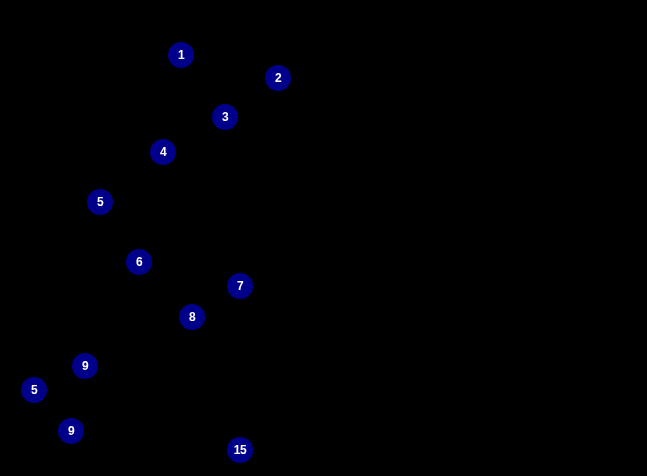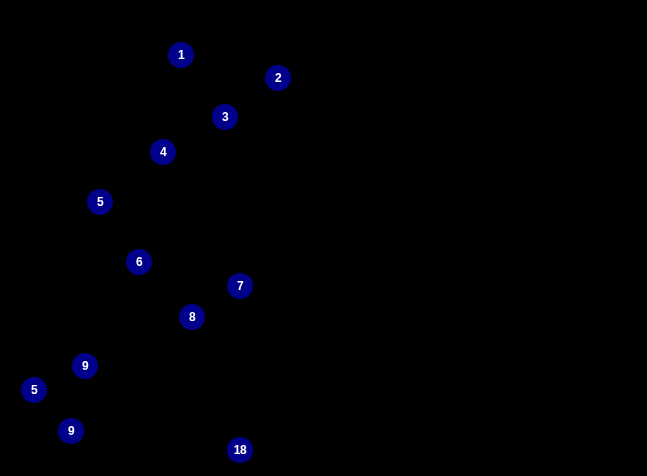--- a/index.html
+++ b/index.html
@@ -43,14 +43,14 @@
     <div class="node" style="left: 265px; top: 65px;">2</div>
     <div class="node" style="left: 212px; top: 104px;">3</div>
     <div class="node" style="left: 150px; top: 139px;">4</div>
     <div class="node" style="left: 87px; top: 189px;">5</div>
     <div class="node" style="left: 126px; top: 249px;">6</div>
     <div class="node" style="left: 227px; top: 273px;">7</div>
     <div class="node" style="left: 179px; top: 304px;">8</div>
     <div class="node" style="left: 72px; top: 353px;">9</div>
     <div class="node" style="left: 21px; top: 377px;">5</div>
     <div class="node" style="left: 58px; top: 418px;">9</div>
-    <div class="node" style="left: 227px; top: 437px;">18</div>
+    <div class="node" style="left: 227px; top: 437px;">15</div>
   </div>
 
 </body></html>

